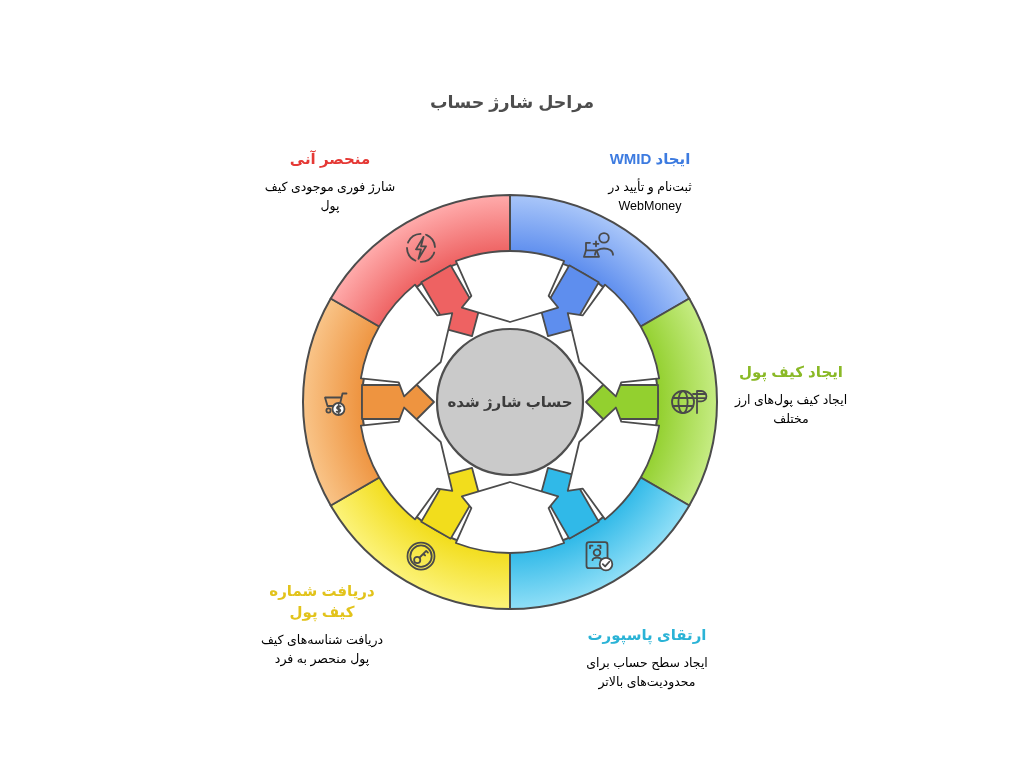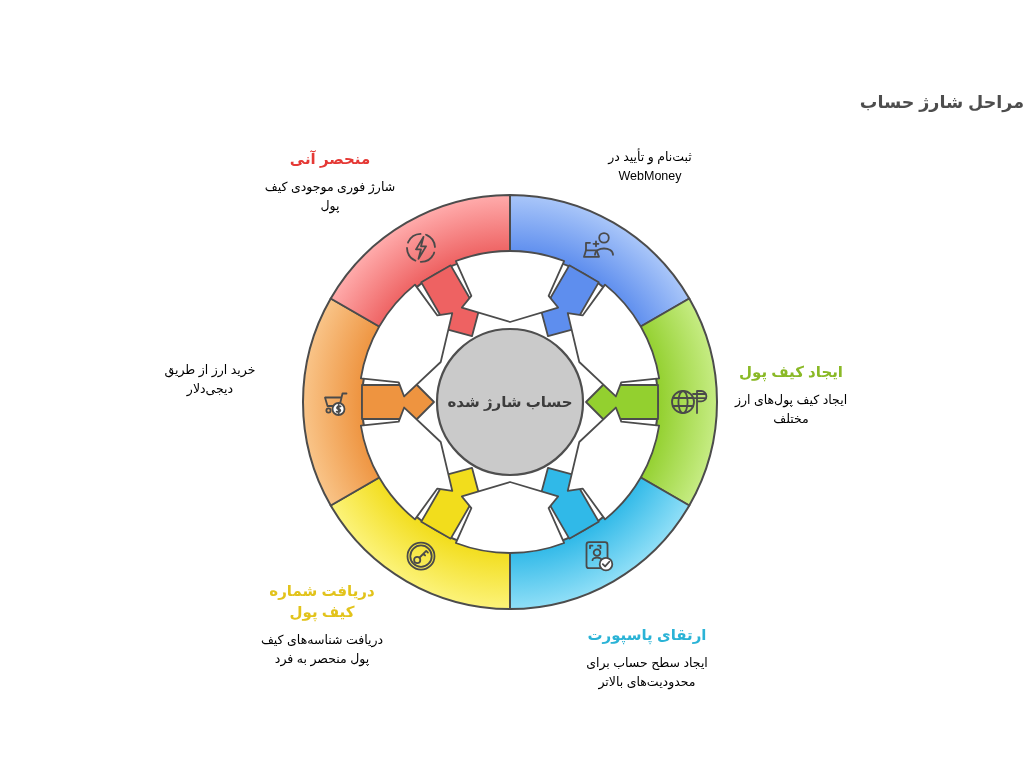--- a/index.html
+++ b/index.html
@@ -4,21 +4,21 @@
 <style>
   html,body{margin:0;padding:0;}
   body{
     width:1024px;height:768px;position:relative;overflow:hidden;
     background:#ffffff;
     font-family:"Liberation Sans","DejaVu Sans",sans-serif;
   }
   #wheel{position:absolute;left:0;top:0;}
   .page-title{
     position:absolute;top:92px;left:0;width:1024px;
-    font-size:17.5px;font-weight:bold;color:#4d4d4d;
+    text-align:center;font-size:17.5px;font-weight:bold;color:#4d4d4d;
     direction:rtl;letter-spacing:.2px;
   }
   .lb{position:absolute;text-align:center;direction:rtl;}
   .lb h3{font-size:15px;font-weight:bold;margin:0 0 9px 0;white-space:pre-line;line-height:1.4;}
   .lb p{font-size:12.5px;color:#000000;margin:0;white-space:pre-line;line-height:1.5;}
   #lb-instant{left:250px;top:148px;width:160px;}
   #lb-wmid{left:570px;top:148px;width:160px;}
   #lb-purchase{left:126px;top:361px;width:168px;}
   #lb-wallet{left:716px;top:361px;width:150px;}
   #lb-walletnum{left:242px;top:580px;width:160px;}
@@ -115,20 +115,21 @@
       </g>
       <g transform="translate(421.00,247.85)" fill="none" stroke="#4a4a4a" stroke-width="1.8" stroke-linecap="round" stroke-linejoin="round">
         <circle r="14" stroke-dasharray="16 5.5" transform="rotate(25)"></circle>
      <path d="M 2.5,-11 L -5,1.5 L 0,1.5 L -2.5,11 L 5,-1.5 L 0,-1.5 Z"></path>
       </g>
     </svg>
 
   <div class="page-title">مراحل شارژ حساب</div>
 
   <div class="lb" id="lb-wmid">
+    <h3 style="color: rgb(61, 123, 224);">ایجاد WMID</h3>
     <p>ثبت‌نام و تأیید در
 WebMoney</p>
   </div>
 
   <div class="lb" id="lb-wallet">
     <h3 style="color: rgb(138, 185, 38);">ایجاد کیف پول</h3>
     <p>ایجاد کیف پول‌های ارز
 مختلف</p>
   </div>
 
@@ -139,22 +140,20 @@
   </div>
 
   <div class="lb" id="lb-walletnum">
     <h3 style="color: rgb(226, 195, 27);">دریافت شماره
 کیف پول</h3>
     <p>دریافت شناسه‌های کیف
 پول منحصر به فرد</p>
   </div>
 
   <div class="lb" id="lb-purchase">
-    <p>خرید ارز از طریق
-دیجی‌دلار</p>
   </div>
 
   <div class="lb" id="lb-instant">
     <h3 style="color: rgb(229, 57, 53);">منحصر آنی</h3>
     <p>شارژ فوری موجودی کیف
 پول</p>
   </div>
 
   <div class="center-label">حساب شارژ شده</div>
 

